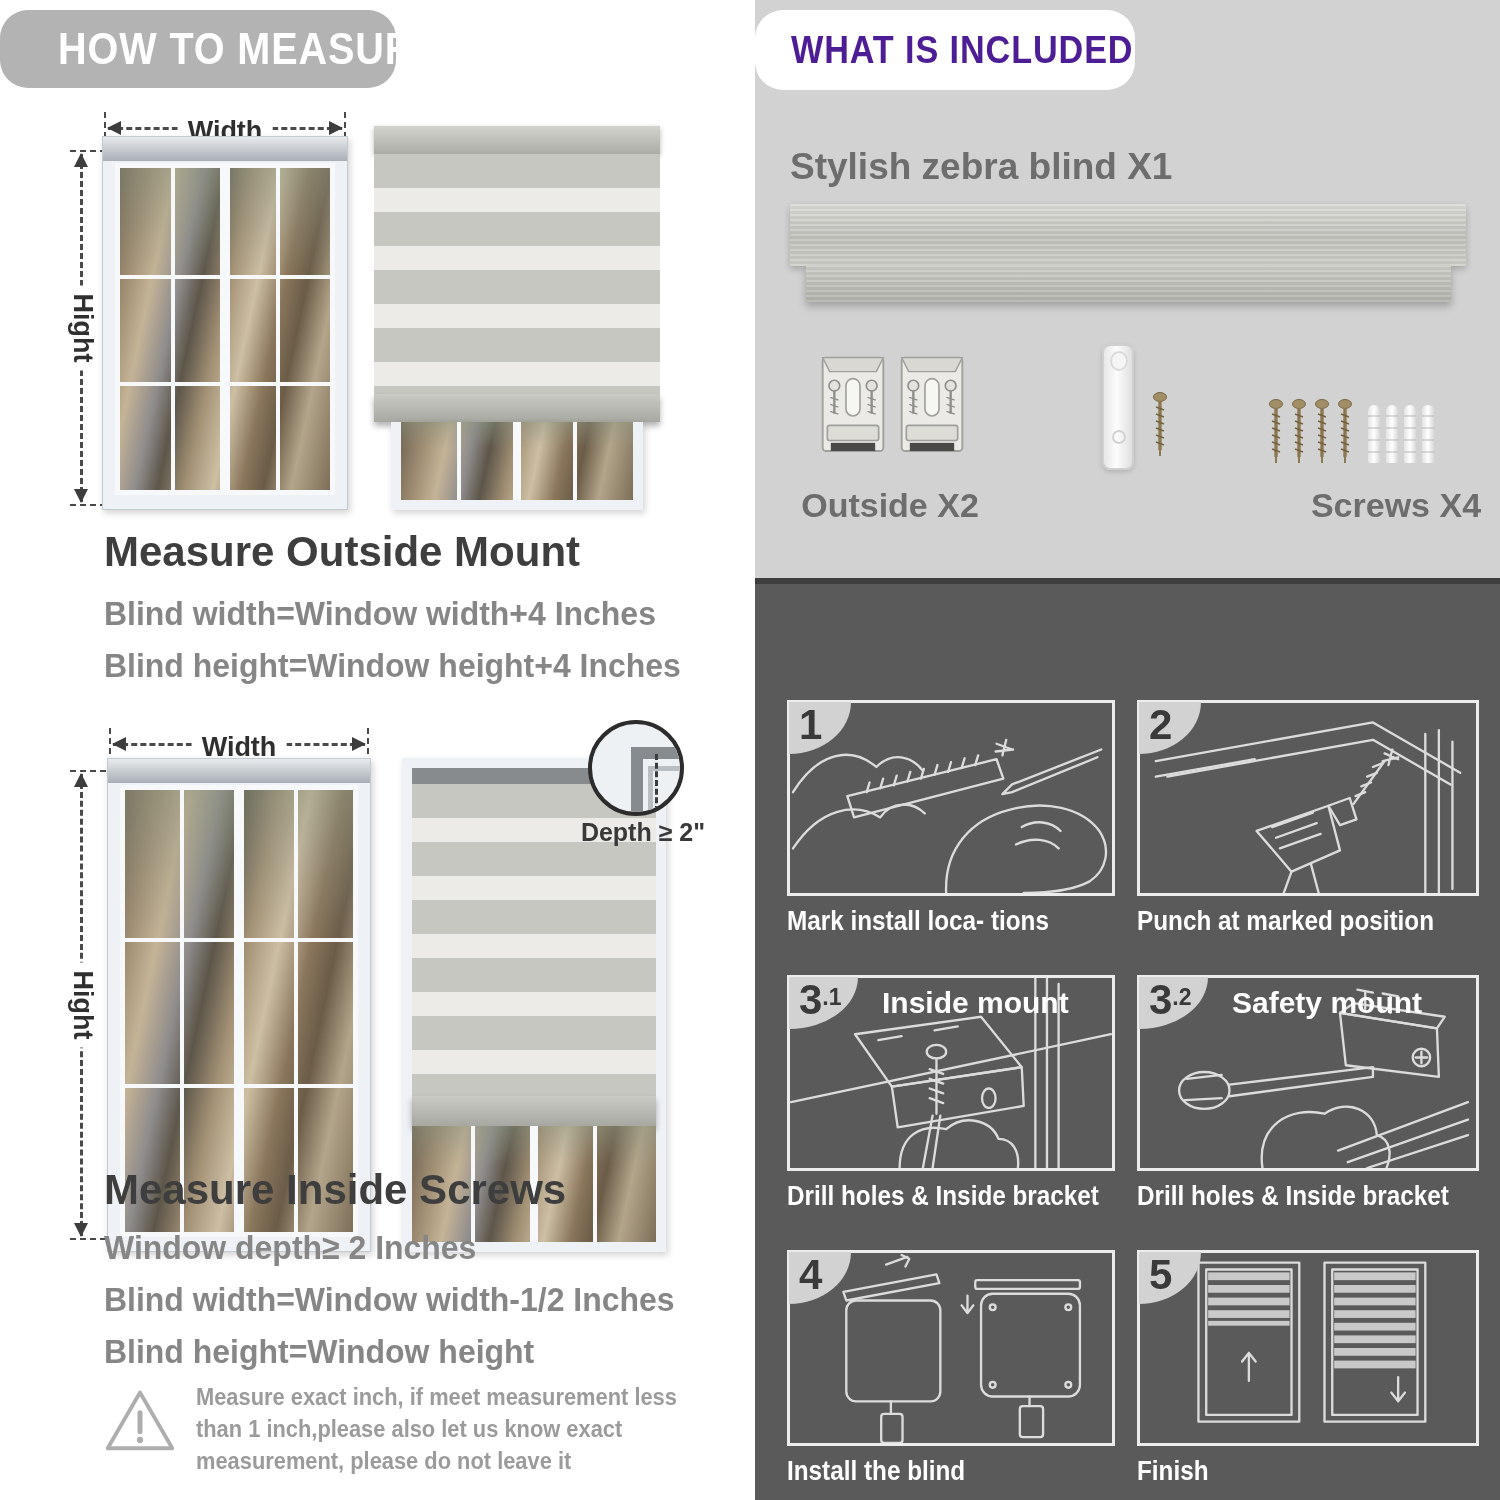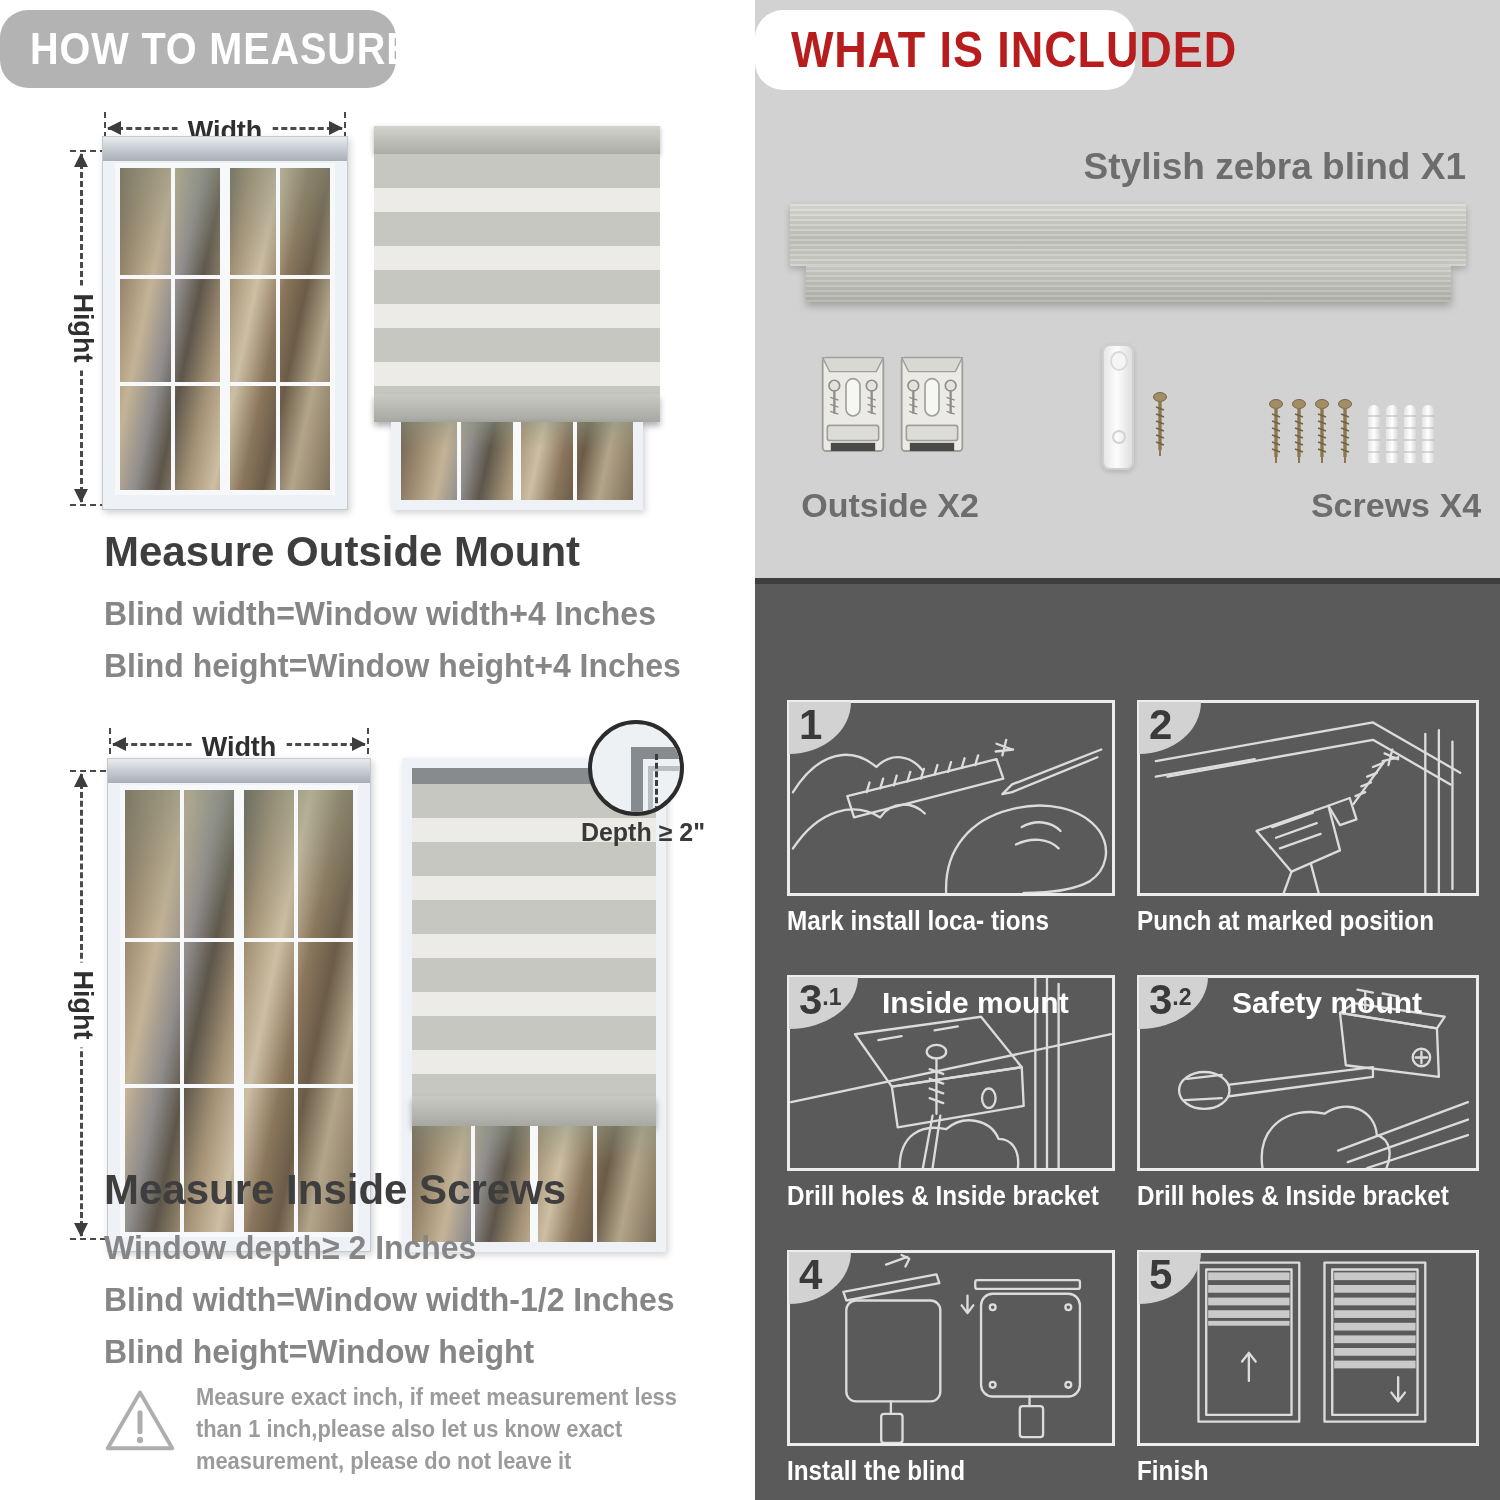--- a/index.html
+++ b/index.html
@@ -3,23 +3,23 @@
 <meta charset="utf-8">
 <style>
   html,body{margin:0;padding:0;background:#fff;}
   #canvas{position:relative;width:1500px;height:1500px;overflow:hidden;background:#fff;
           font-family:"Liberation Sans",sans-serif;font-weight:bold;}
   .abs{position:absolute;}
 
   
   .hdr{position:absolute;display:flex;align-items:center;font-weight:bold;z-index:6;box-sizing:border-box;}
   #hdr-left{left:0;top:10px;width:396px;height:78px;background:#b3b3b3;border-radius:28px;
-            color:#ffffff;font-size:44px;padding-left:30px;letter-spacing:1px;}
+            color:#ffffff;font-size:44px;padding-left:58px;letter-spacing:1px;}
   #hdr-inc{left:755px;top:10px;width:380px;height:80px;background:#ffffff;border-radius:28px;
-           color:#b91c1c;font-size:50px;padding-left:36px;letter-spacing:1px;}
+           color:#4c1d95;font-size:38px;padding-left:36px;letter-spacing:1px;}
   #hdr-mnt{left:755px;top:606px;width:545px;height:82px;background:#ffffff;border-radius:30px;
            color:#454545;font-size:45px;padding-left:34px;}
   .condensed-sm{transform:scaleX(.9);transform-origin:0 50%;white-space:nowrap;}
 
   
   #panel-light{left:755px;top:0;width:745px;height:578px;background:#d2d2d2;}
   #panel-dark{left:755px;top:578px;width:745px;height:922px;background:#5a5a5a;
               border-top:6px solid #3e3e3e;box-sizing:border-box;}
 
   
@@ -60,21 +60,21 @@
   #mag .L2{position:absolute;left:64%;top:48%;right:-10%;bottom:-10%;border-left:5px solid #b9bec2;border-top:5px solid #b9bec2;}
   #mag .dline{position:absolute;left:72%;top:34%;bottom:0;border-left:3px dashed #3c3c3c;}
   #depth-label{position:absolute;left:578px;top:818px;width:130px;text-align:center;font-size:25px;color:#393939;z-index:7;}
 
   
   .sec-title{position:absolute;font-size:42px;color:#3e3e3e;white-space:nowrap;}
   .sec-line{position:absolute;font-size:34px;color:#868686;white-space:nowrap;transform:scaleX(.94);transform-origin:0 50%;}
   .note-line{position:absolute;left:196px;font-size:23px;color:#9b9b9b;white-space:nowrap;transform:scaleX(.95);transform-origin:0 50%;}
 
   
-  #blind-label{position:absolute;left:790px;top:146px;width:676px;text-align:right;font-size:37px;color:#6d6d6d;}
+  #blind-label{position:absolute;left:790px;top:146px;width:676px;text-align:left;font-size:37px;color:#6d6d6d;}
   #bar1{position:absolute;left:790px;top:204px;width:676px;height:62px;border-radius:2px;
         background:repeating-linear-gradient(0deg,rgba(255,255,255,.14) 0 2px,rgba(0,0,0,.04) 2px 5px),
                    linear-gradient(180deg,#dadad6 0%,#c2c2bc 55%,#cfcfc9 100%);
         box-shadow:0 3px 7px rgba(0,0,0,.22);}
   #bar2{position:absolute;left:806px;top:266px;width:645px;height:36px;
         background:repeating-linear-gradient(0deg,rgba(255,255,255,.12) 0 2px,rgba(0,0,0,.04) 2px 5px),
                    linear-gradient(180deg,#cdcdc7,#b2b2ac);
         box-shadow:0 4px 8px rgba(0,0,0,.25);}
   .item-label{position:absolute;top:486px;font-size:34px;color:#6d6d6d;text-align:center;white-space:nowrap;}
   #safety-strip{position:absolute;left:1102px;top:344px;width:32px;height:126px;border-radius:8px;

